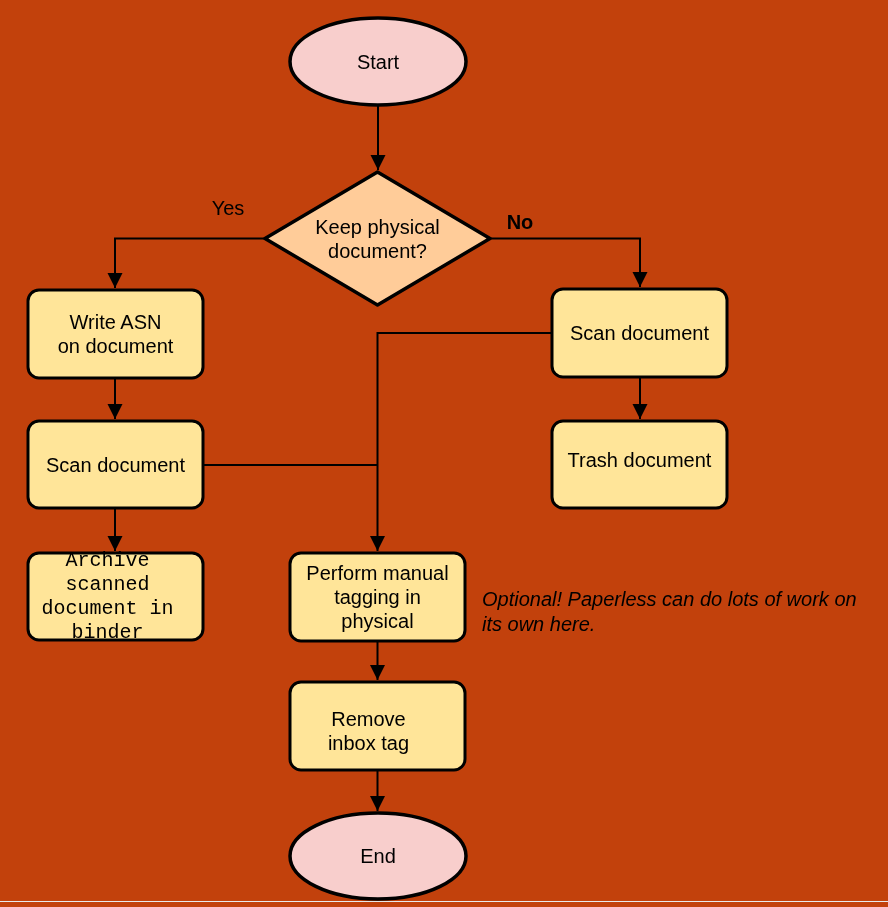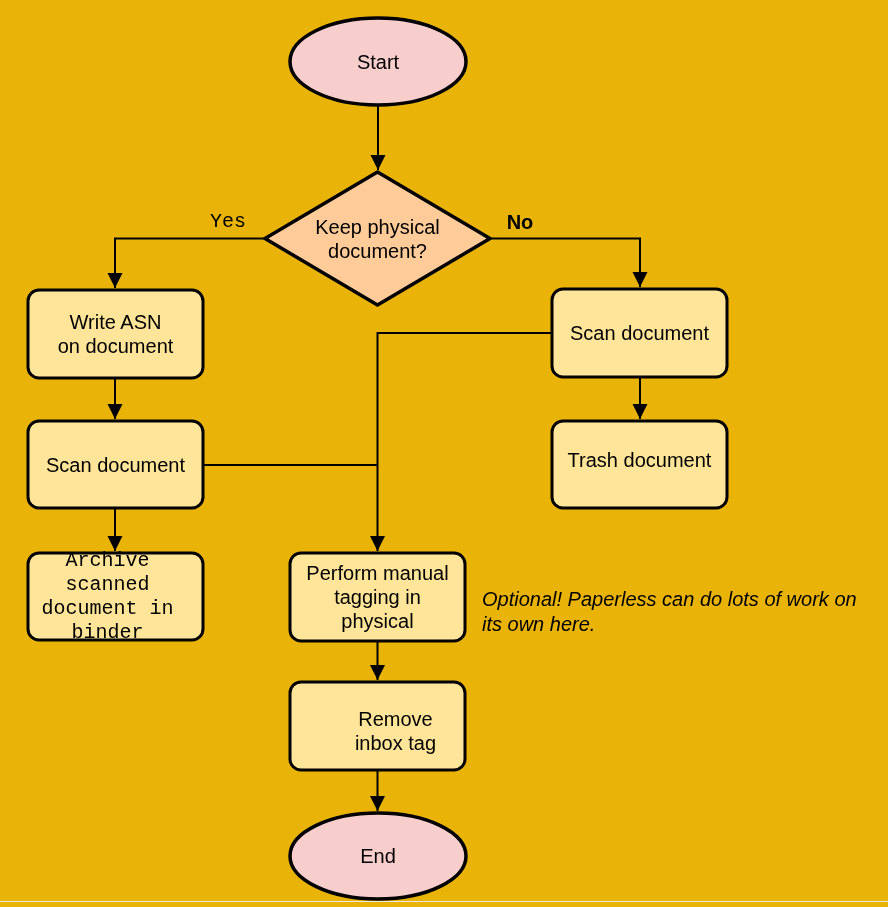--- a/index.html
+++ b/index.html
@@ -5,21 +5,21 @@
   html, body {
     margin: 0;
     padding: 0;
     background: #ffffff;
     font-family: "Liberation Sans", sans-serif;
   }
   .canvas {
     position: relative;
     width: 888px;
     height: 907px;
-    background: #eab308;
+    background: #c2410c;
     overflow: hidden;
   }
   svg.flow {
     position: absolute;
     left: 0;
     top: 0;
   }
   .edge {
     fill: none;
     stroke: var(--stroke, #000000);
@@ -131,26 +131,26 @@
 binder</div>
 
   <div class="node-label" style="left:552px; top:289px; width:175px; height:88px;">Scan document</div>
 
   <div class="node-label" style="left:552px; top:416px; width:175px; height:87px;">Trash document</div>
 
   <div class="node-label" style="left:290px; top:553px; width:175px; height:88px;">Perform manual
 tagging in
 physical</div>
 
-  <div class="node-label" style="left:308px; top:682px; width:175px; height:97px;">Remove
+  <div class="node-label" style="left:281px; top:682px; width:175px; height:97px;">Remove
 inbox tag</div>
 
   <div class="node-label" style="left:290px; top:813px; width:176px; height:86px;text-align:right;">End</div>
 
-  <div class="edge-label" style="left:202px; top:210px; width:52px;font-family:Liberation Mono, monospace;">Yes</div>
+  <div class="edge-label" style="left:202px; top:196px; width:52px;">Yes</div>
 
   <div class="edge-label" style="left:496px; top:210px; width:48px;font-weight:bold;">No</div>
 
   <div class="note" style="left:482px; top:587px; width:410px;">Optional! Paperless can do lots of work on
 its own here.</div>
 
   <div class="bottom-divider"></div>
 
 </div>
 

